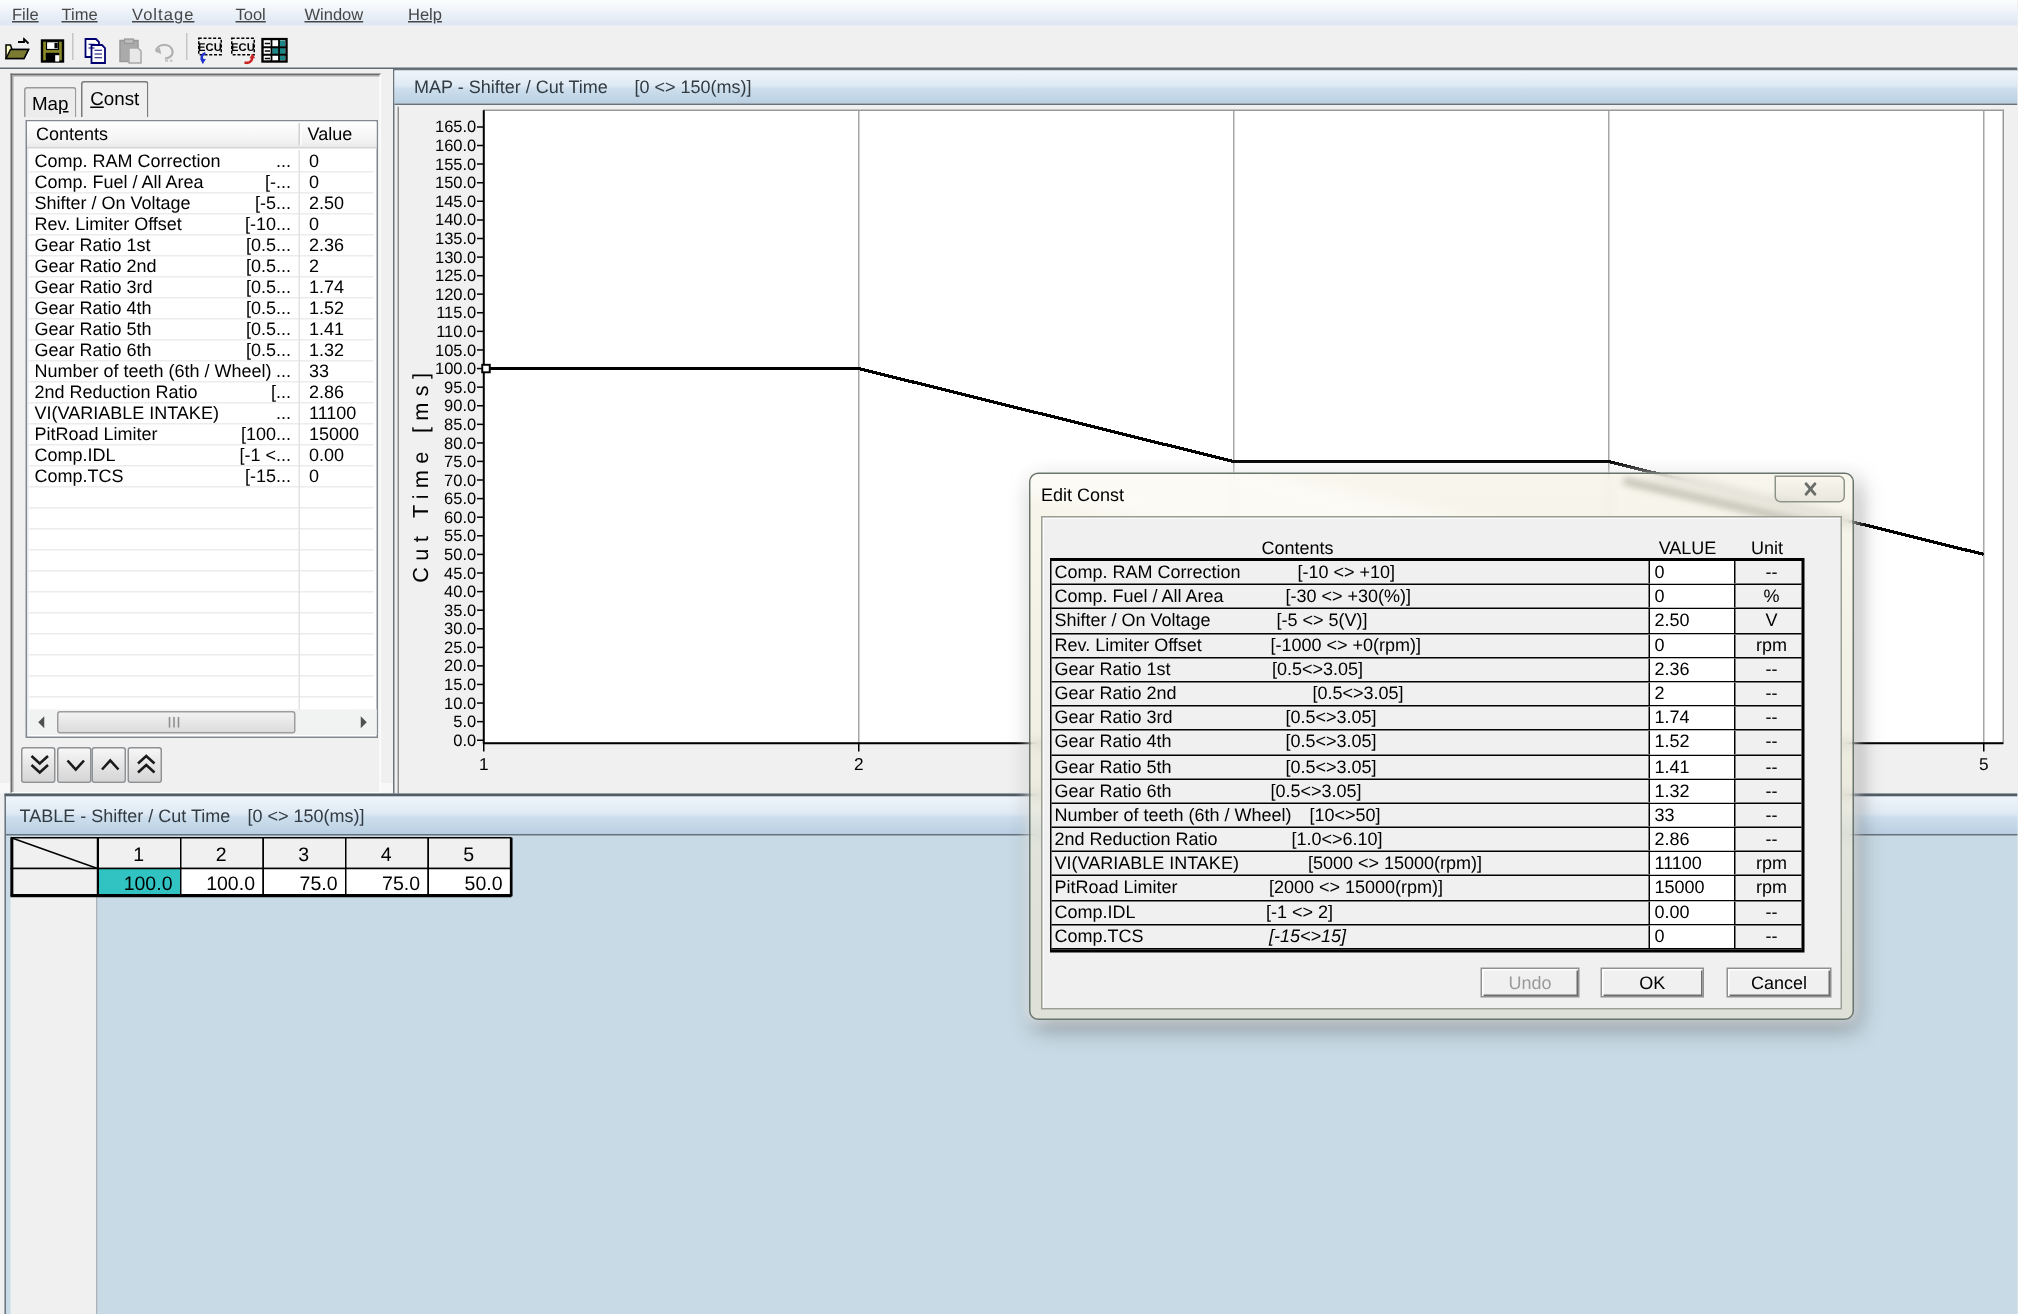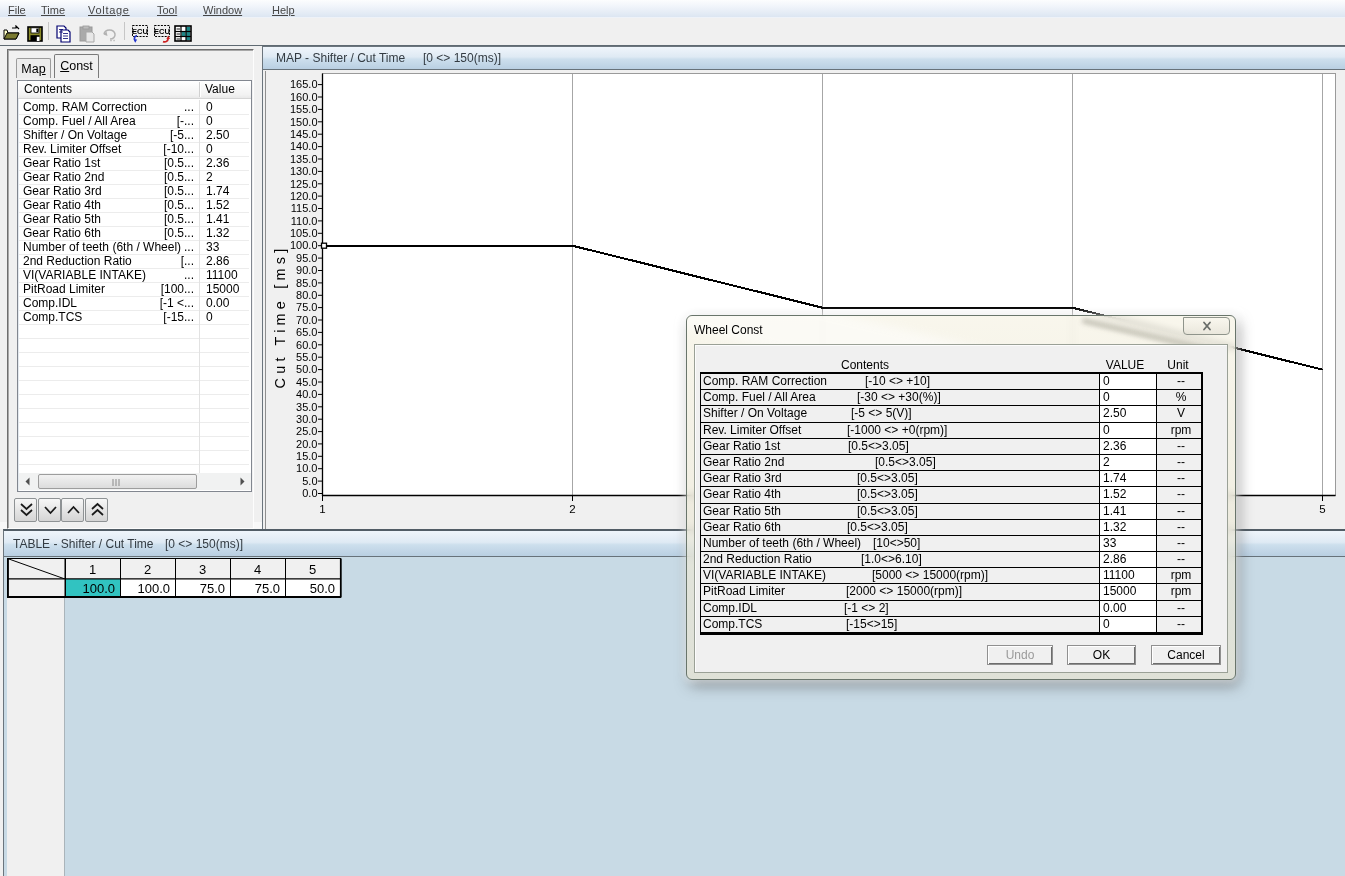--- a/index.html
+++ b/index.html
@@ -393,21 +393,21 @@
 <line x1="3" y1="39.2" x2="337" y2="39.2" stroke="#000" stroke-width="1.8"></line>
 <line x1="336.8" y1="0.5" x2="336.8" y2="39.5" stroke="#000" stroke-width="1.8"></line>
 </svg>
 </div>
 </div>
 <div class="abs dlg">
 <div style="position:absolute;left:0;top:0;width:548px;height:29px;overflow:hidden;border-radius:6px 6px 0 0;">
       <div style="position:absolute;left:-30px;top:10px;width:460px;height:50px;background:rgba(255,255,255,.5);transform:rotate(13.5deg);filter:blur(5px);"></div>
       <div style="position:absolute;left:396px;top:2px;width:230px;height:5px;background:rgba(62,60,44,.3);filter:blur(2.5px);transform:rotate(13deg);transform-origin:left top;"></div>
     </div>
-<div style="position:absolute;left:7px;top:7px;font-size:12px;color:#000;">Wheel Const</div>
+<div style="position:absolute;left:7px;top:7px;font-size:12px;color:#000;">Edit Const</div>
 <div style="position:absolute;left:496px;top:1px;width:47px;height:18px;background:linear-gradient(180deg,rgba(250,248,240,.6),rgba(226,223,212,.6));border:1px solid #8f948b;border-radius:0 4px 4px 4px;"><svg width="45" height="16">
         <g stroke="#6a6e6a" stroke-width="1.8" stroke-linecap="round">
           <line x1="20" y1="4.5" x2="26" y2="11.5"></line>
           <line x1="26" y1="4.5" x2="20" y2="11.5"></line>
         </g>
       </svg></div>
 <div class="dlg-client">
 <div style="position:absolute;left:0;top:13px;width:340px;text-align:center;font-size:12px;">Contents</div>
 <div style="position:absolute;left:400px;top:13px;width:60px;text-align:center;font-size:12px;">VALUE</div>
 <div style="position:absolute;left:453px;top:13px;width:60px;text-align:center;font-size:12px;">Unit</div>
@@ -497,21 +497,21 @@
           <span class="dunit" style="left:457px;width:46px;">rpm</span>
         </div>
 <div class="drow" style="top:226.66px;height:16.19px;border-bottom:1px solid #000;border-bottom:1px solid #000;line-height:15px;">
           <span style="position:absolute;left:2px;">Comp.IDL</span>
           <span style="position:absolute;left:143px;">[-1 &lt;&gt; 2]</span>
           <span class="dval" style="left:398px;width:58px;">0.00</span>
           <span class="dunit" style="left:457px;width:46px;">--</span>
         </div>
 <div class="drow" style="top:242.85px;height:16.19px;border-bottom:1px solid #000;line-height:15px;">
           <span style="position:absolute;left:2px;">Comp.TCS</span>
-          <span style="position:absolute;left:145px;">[-15&lt;&gt;15]</span>
+          <span style="position:absolute;left:145px;font-style:italic;">[-15&lt;&gt;15]</span>
           <span class="dval" style="left:398px;width:58px;">0</span>
           <span class="dunit" style="left:457px;width:46px;">--</span>
         </div>
 </div>
 <div class="btn" style="left:292px;top:300px;width:66px;color:#9a9a9a;">Undo</div>
 <div class="btn" style="left:372px;top:300px;width:69px;">OK</div>
 <div class="btn" style="left:456px;top:300px;width:70px;text-align:center;">Cancel</div>
 </div>
 </div>
 </body></html>

